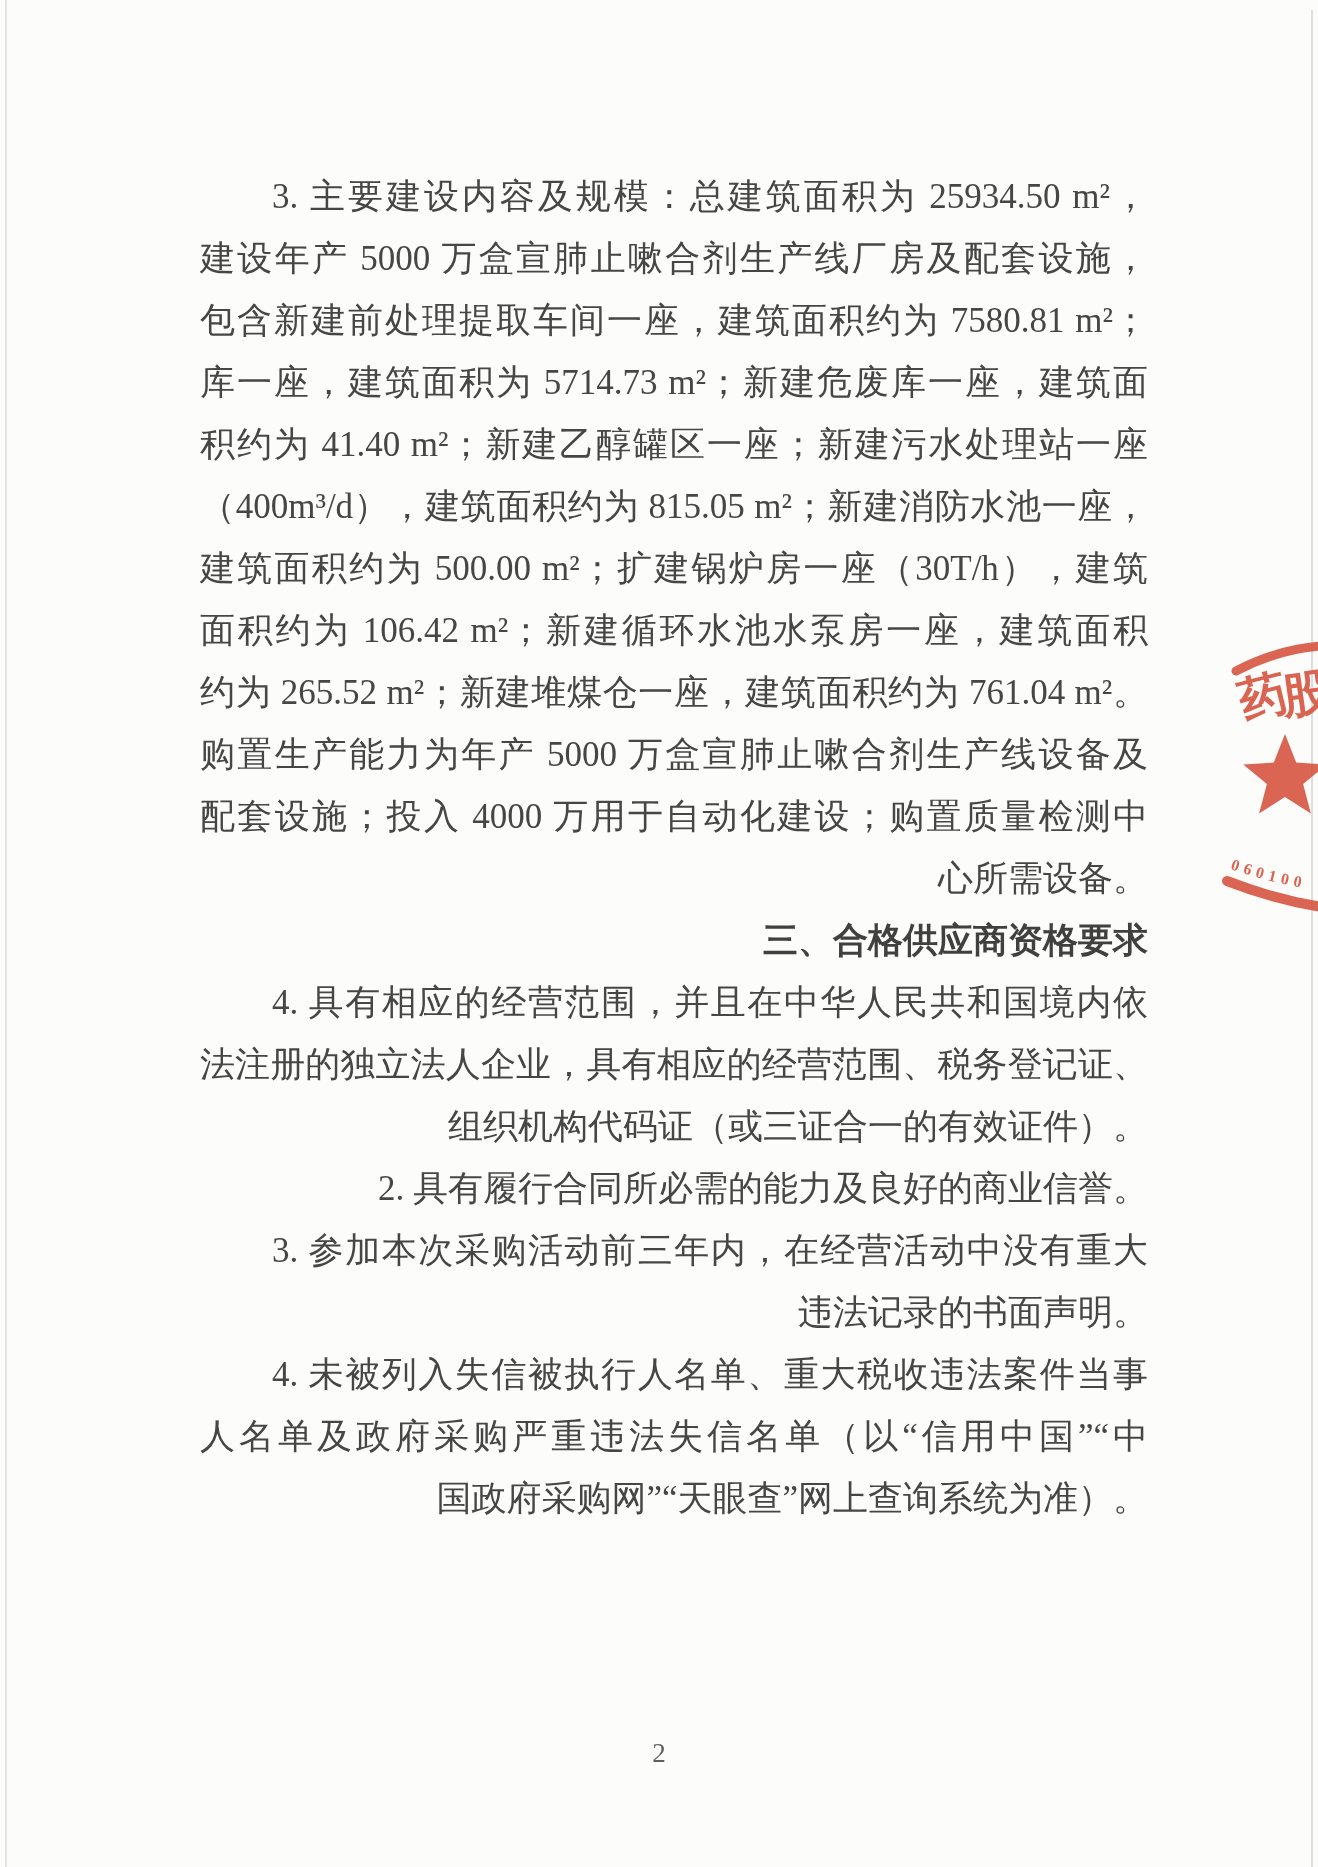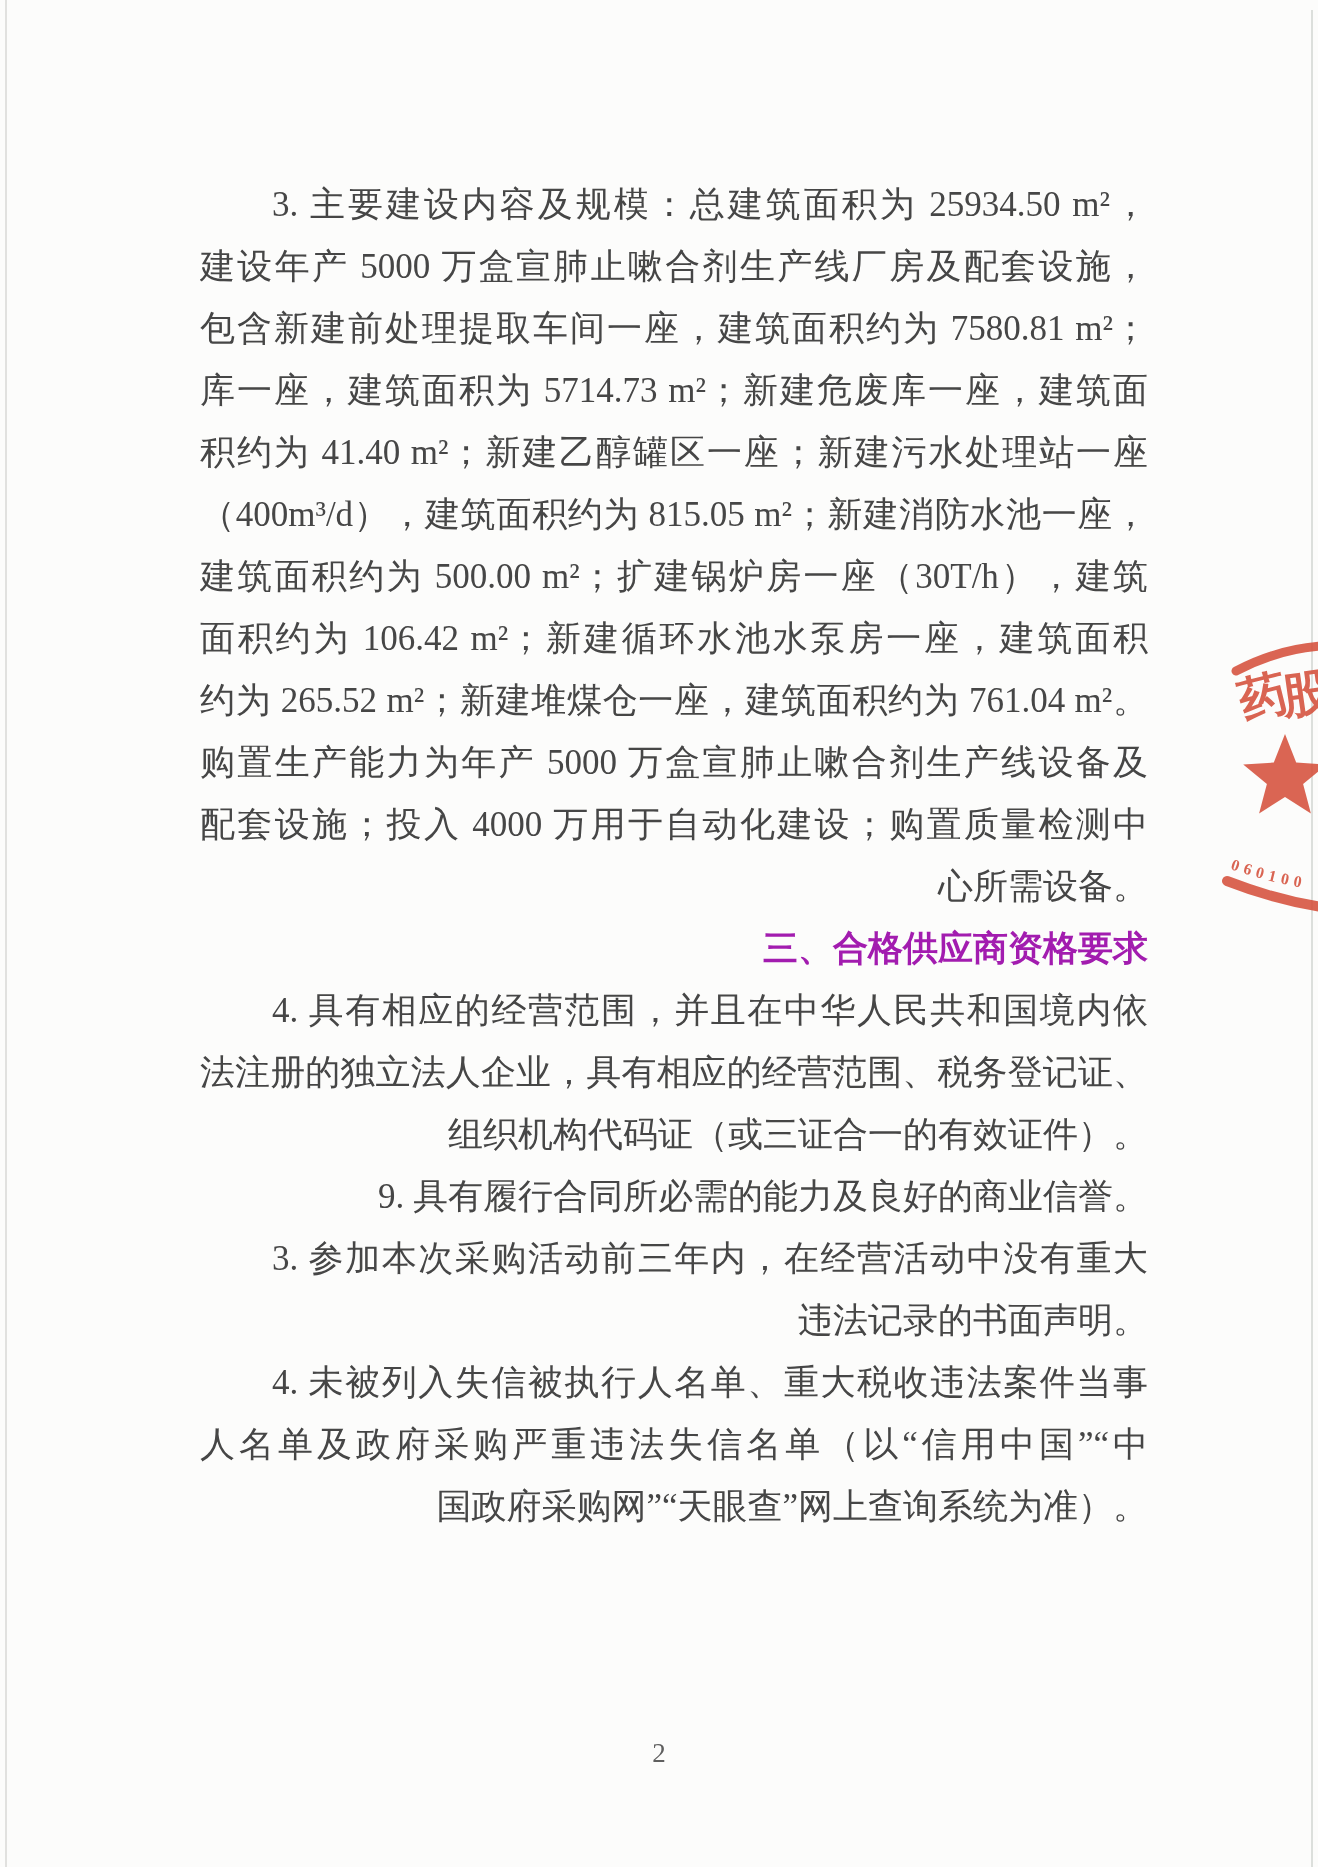--- a/index.html
+++ b/index.html
@@ -22,39 +22,39 @@
     background: #dadad8; opacity: .8;
   }
   .edge-right {
     position: absolute; left: 1311px; top: 10px;
     width: 2px; height: 1857px;
     background: #d6d9d6; opacity: .85;
   }
   
   .doc {
     position: absolute;
-    left: 200px; top: 174px;
+    left: 200px; top: 166px;
     width: 948px;
     font-size: 35px;
     line-height: 62px;
     color: #464646;
     letter-spacing: 0;
   }
   .line {
     height: 62px;
     overflow: hidden;
     text-align: right;
     text-justify: inter-ideograph;
   }
   .line.fill {
     text-align: justify;
     text-align-last: justify;
   }
   .line.ind { text-indent: 72px; }
-  .line.bold { font-weight: 700; color: #a21caf; }
+  .line.bold { font-weight: 700; color: #404040; }
   
   .pageno {
     position: absolute;
     left: 0; top: 1738px;
     width: 1318px;
     text-align: center;
     font-size: 27px;
     color: #5f5f5f;
   }
   
@@ -83,21 +83,21 @@
       <div class="line fill">建筑面积约为 500.00 m²；扩建锅炉房一座（30T/h），建筑</div>
       <div class="line fill">面积约为 106.42 m²；新建循环水池水泵房一座，建筑面积</div>
       <div class="line fill">约为 265.52 m²；新建堆煤仓一座，建筑面积约为 761.04 m²。</div>
       <div class="line fill">购置生产能力为年产 5000 万盒宣肺止嗽合剂生产线设备及</div>
       <div class="line fill">配套设施；投入 4000 万用于自动化建设；购置质量检测中</div>
       <div class="line">心所需设备。</div>
       <div class="line bold">三、合格供应商资格要求</div>
       <div class="line fill ind">4. 具有相应的经营范围，并且在中华人民共和国境内依</div>
       <div class="line fill">法注册的独立法人企业，具有相应的经营范围、税务登记证、</div>
       <div class="line">组织机构代码证（或三证合一的有效证件）。</div>
-      <div class="line ind">9. 具有履行合同所必需的能力及良好的商业信誉。</div>
+      <div class="line ind">2. 具有履行合同所必需的能力及良好的商业信誉。</div>
       <div class="line fill ind">3. 参加本次采购活动前三年内，在经营活动中没有重大</div>
       <div class="line">违法记录的书面声明。</div>
       <div class="line fill ind">4. 未被列入失信被执行人名单、重大税收违法案件当事</div>
       <div class="line fill">人名单及政府采购严重违法失信名单（以“信用中国”“中</div>
       <div class="line">国政府采购网”“天眼查”网上查询系统为准）。</div>
     </div>
 
   <svg class="stamp" viewBox="0 0 1318 1867" width="1318" height="1867" aria-hidden="true">
 
     <path class="ink" d="M 1236 671 Q 1278 649 1322 646" fill="none" stroke="#d5503b" stroke-width="9" stroke-linecap="round"></path>

